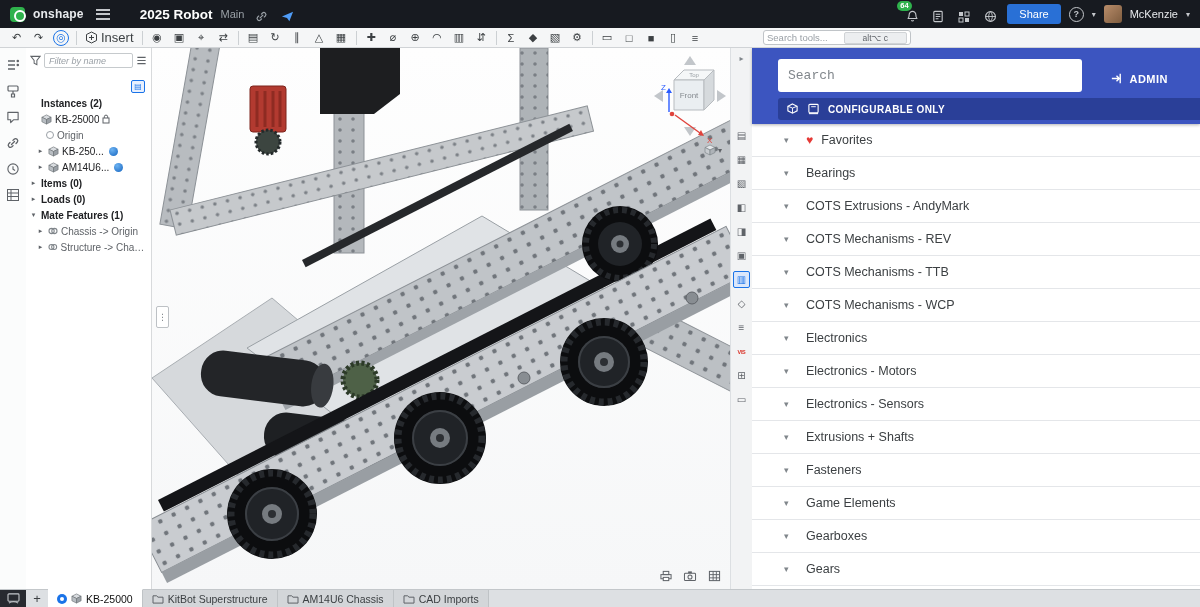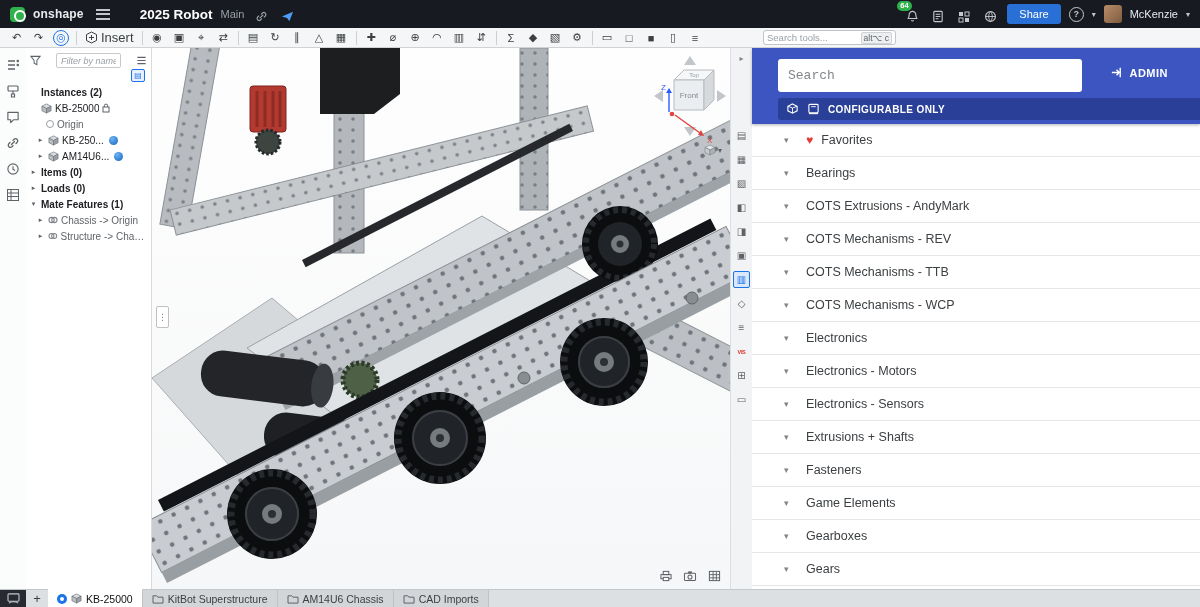--- a/index.html
+++ b/index.html
@@ -24,30 +24,30 @@
 .caret-dn{font-size:8px;color:#c4c7cb}
 .help-circle{width:15px;height:15px;border-radius:50%;border:1.5px solid #c4c7cb;display:flex;align-items:center;justify-content:center;font-size:9px;font-weight:bold;color:#c4c7cb}
 .avatar{width:18px;height:18px;border-radius:3px;background:linear-gradient(135deg,#b98d6a,#7d5b3e);flex:none}
 .user-name{font-size:11px;color:#e8eaed}
 
 #toolbar{position:absolute;left:0;top:28px;width:1200px;height:20px;background:#f5f6f7;border-bottom:1px solid #d0d3d6;display:flex;align-items:center;padding:0 6px;gap:1px;z-index:25}
 .tbico{width:21px;height:17px;display:flex;align-items:center;justify-content:center;font-size:11px;color:#3c4043;border-radius:2px}
 .tbico.sel{color:#1a73e8;border:1px solid #1a73e8;border-radius:50%;width:16px;height:16px;margin:0 3px}
 .sep{width:1px;height:14px;background:#ccd0d3;margin:0 3px}
 .insert-btn{display:flex;align-items:center;gap:3px;font-size:13px;color:#3c4043;padding:0 4px}
-#tool-search{position:absolute;left:763px;top:2px;width:133px;height:15px;display:flex;align-items:center;border:1px solid #c0c4c8;border-radius:3px;background:#fff;padding:0 3px}
+#tool-search{position:absolute;left:763px;top:2px;width:148px;height:15px;display:flex;align-items:center;border:1px solid #c0c4c8;border-radius:3px;background:#fff;padding:0 3px}
 #tool-search input{border:none;outline:none;flex:1;font-size:9.5px;font-family:inherit;color:#3c4043;min-width:0}
 #tool-search input::placeholder{color:#9aa0a6}
-.kbd-chip{font-size:8.5px;background:#eceef0;border:1px solid #d0d3d6;border-radius:2px;padding:0 2px;color:#5f6368;white-space:nowrap}
+.kbd-chip{font-size:8.5px;background:#eceef0;border:1px solid #d0d3d6;border-radius:2px;padding:0 18px;color:#5f6368;white-space:nowrap}
 
 #left-strip{position:absolute;left:0;top:48px;width:26px;bottom:18px;background:#fbfcfc;z-index:20;display:flex;flex-direction:column;align-items:center;padding-top:8px;gap:9px}
 .ls-ic{width:17px;height:17px;display:flex;align-items:center;justify-content:center}
 
 #tree{position:absolute;left:26px;top:48px;width:126px;bottom:18px;background:#fff;border-right:1px solid #d8dadc;z-index:20;padding-top:5px}
-.filter-row{display:flex;align-items:center;gap:15px;padding:0 4px;margin-bottom:1px}
+.filter-row{display:flex;align-items:center;gap:3px;padding:0 4px;margin-bottom:12px}
 .filter-row input{flex:1;min-width:0;height:15px;border:1px solid #c6cacd;border-radius:2px;font-size:9px;padding:0 4px;font-family:inherit;outline:none}
 .filter-row input::placeholder{color:#9aa0a6;font-style:italic}
 .tree-opts{display:flex;justify-content:flex-end;padding:0 6px;margin-bottom:2px}
 .topt{width:14px;height:13px;border:1px solid #1a73e8;background:#e8f0fe;color:#1a73e8;font-size:8px;display:flex;align-items:center;justify-content:center;border-radius:2px}
 .trow{display:flex;align-items:center;gap:3px;height:16px;padding:0 3px;font-size:10px;white-space:nowrap;overflow:hidden}
 .trow .caret{width:9px;font-size:7px;color:#5f6368;text-align:center;flex:none}
 .tlabel{overflow:hidden;text-overflow:ellipsis}
 .tlabel.bold{font-weight:bold}
 .tlabel.dim{color:#5f6368}
 .lvl1{padding-left:10px}.lvl2{padding-left:20px}
@@ -64,21 +64,21 @@
 #right-strip{position:absolute;left:730px;top:48px;width:22px;bottom:18px;background:#f2f3f4;border-left:1px solid #dcdfe2;z-index:20;display:flex;flex-direction:column;align-items:center;padding-top:6px}
 .rs-collapse{font-size:8px;color:#80868b;margin-bottom:64px}
 .rsico{width:17px;height:17px;display:flex;align-items:center;justify-content:center;font-size:10px;color:#5f6368;border-radius:2px;margin-bottom:7px;border:1px solid transparent}
 .rsico.active{background:#dbe7fb;border-color:#1a73e8;color:#1a73e8}
 .rsico.red{color:#d93025;font-size:5.5px;font-weight:bold;letter-spacing:-.3px}
 
 #right-panel{position:absolute;left:752px;top:48px;width:448px;bottom:18px;background:#fff;z-index:20;display:flex;flex-direction:column}
 #rp-header{background:#3c55c0;height:76px;position:relative;flex:none;box-shadow:0 1px 3px rgba(0,0,0,.3)}
 #rp-search{position:absolute;left:26px;top:11px;width:304px;height:33px;border-radius:3px;border:none;background:#fff;padding:0 10px;font-size:13px;font-family:Liberation Mono, monospace;outline:none}
 #rp-search::placeholder{color:#80868b}
-#admin-btn{position:absolute;right:32px;top:18px;display:flex;align-items:center;gap:6px;color:#fff;font-size:11px;font-weight:bold;letter-spacing:.5px}
+#admin-btn{position:absolute;right:32px;top:24px;display:flex;align-items:center;gap:6px;color:#fff;font-size:11px;font-weight:bold;letter-spacing:.5px}
 #config-bar{position:absolute;left:26px;right:0;top:50px;height:22px;background:rgba(10,22,76,.35);border-radius:3px 0 0 3px;display:flex;align-items:center;gap:8px;padding:0 8px;color:#fff}
 #config-bar .cfg-label{font-size:10px;font-weight:bold;letter-spacing:.4px}
 #cat-list{flex:1;overflow:hidden;display:flex;flex-direction:column}
 .cat-row{height:33px;flex:none;display:flex;align-items:center;gap:12px;padding:0 0 0 32px;border-bottom:1px solid #e4e6e9;background:#fff;font-size:12.5px;color:#3c4043}
 .cat-row .chev{font-size:9px;color:#80868b;width:10px}
 .heart{color:#e53935;font-size:12px;margin-right:-4px}
 
 #tabbar{position:absolute;left:0;bottom:0;width:1200px;height:18px;background:#dde0e3;border-top:1px solid #c3c7ca;display:flex;align-items:stretch;z-index:30}
 #cast-box{width:26px;background:#272a30;display:flex;align-items:center;justify-content:center;flex:none}
 .newtab{width:22px;display:flex;align-items:center;justify-content:center;font-size:13px;color:#3c4043}

